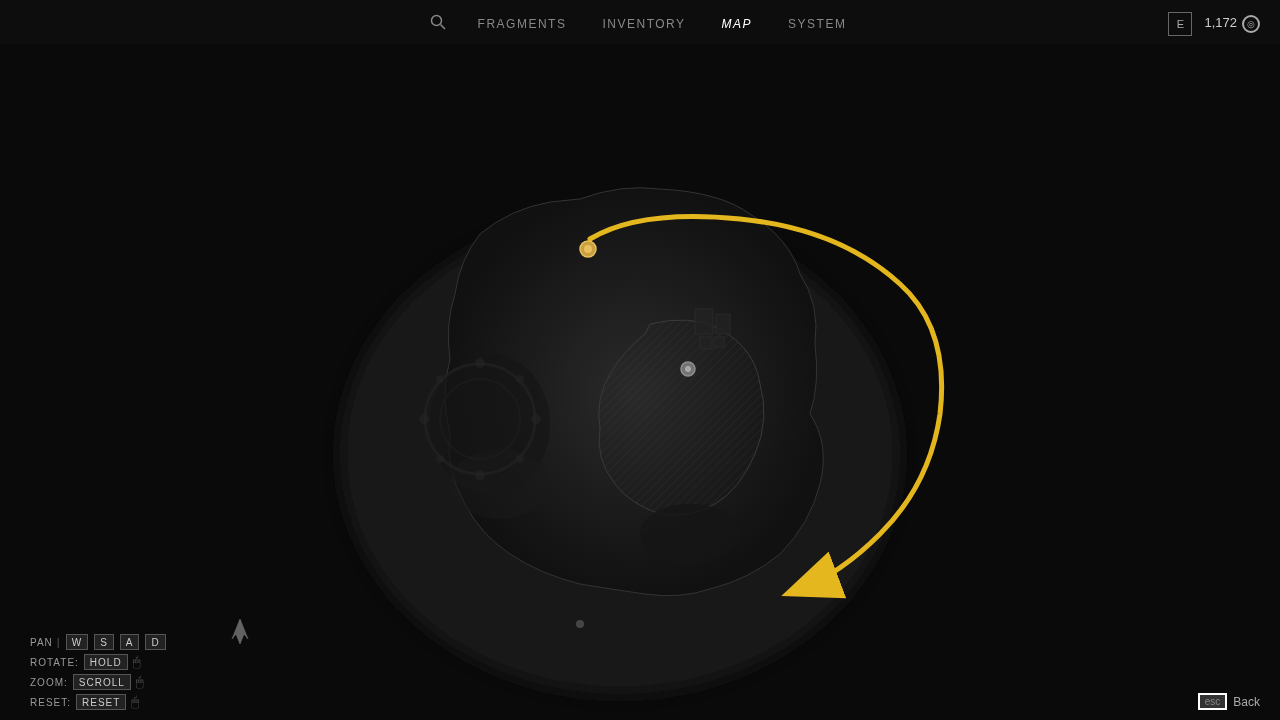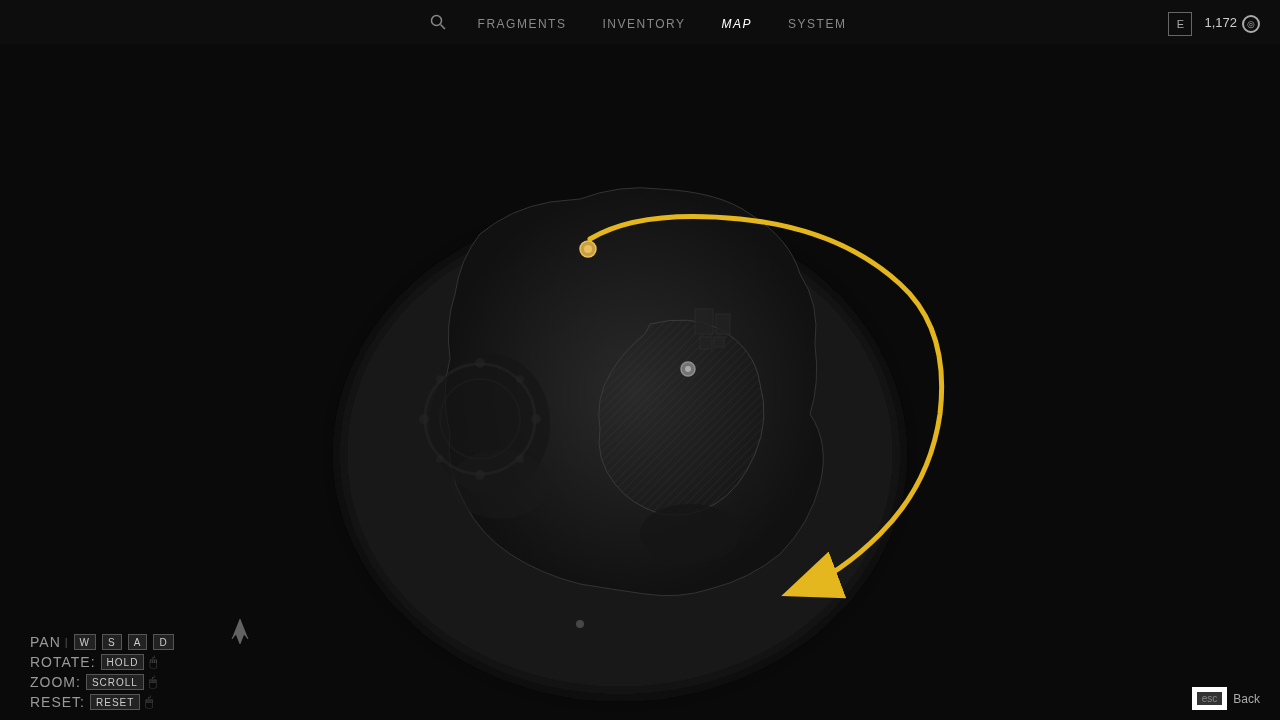--- a/index.html
+++ b/index.html
@@ -167,39 +167,39 @@
       color: #ccc;
       font-size: 10px;
       padding: 1px 5px;
       min-width: 18px;
       height: 16px;
       margin: 0 1px;
     }
     .control-label {
       color: #999;
       text-transform: uppercase;
-      font-size: 14px;
+      font-size: 10px;
       letter-spacing: 1px;
     }
 
     
     .back-btn {
       position: absolute;
       bottom: 10px;
       right: 20px;
       display: flex;
       align-items: center;
       gap: 6px;
       font-size: 12px;
       color: #aaa;
       cursor: pointer;
     }
     .esc-badge {
       background: #333;
-      border: 5px solid #ffffff;
+      border: 2px solid #ffffff;
       padding: 1px 5px;
       font-size: 10px;
       color: #888;
     }
 
     
     .map-svg {
       position: absolute;
       top: 0;
       left: 0;

